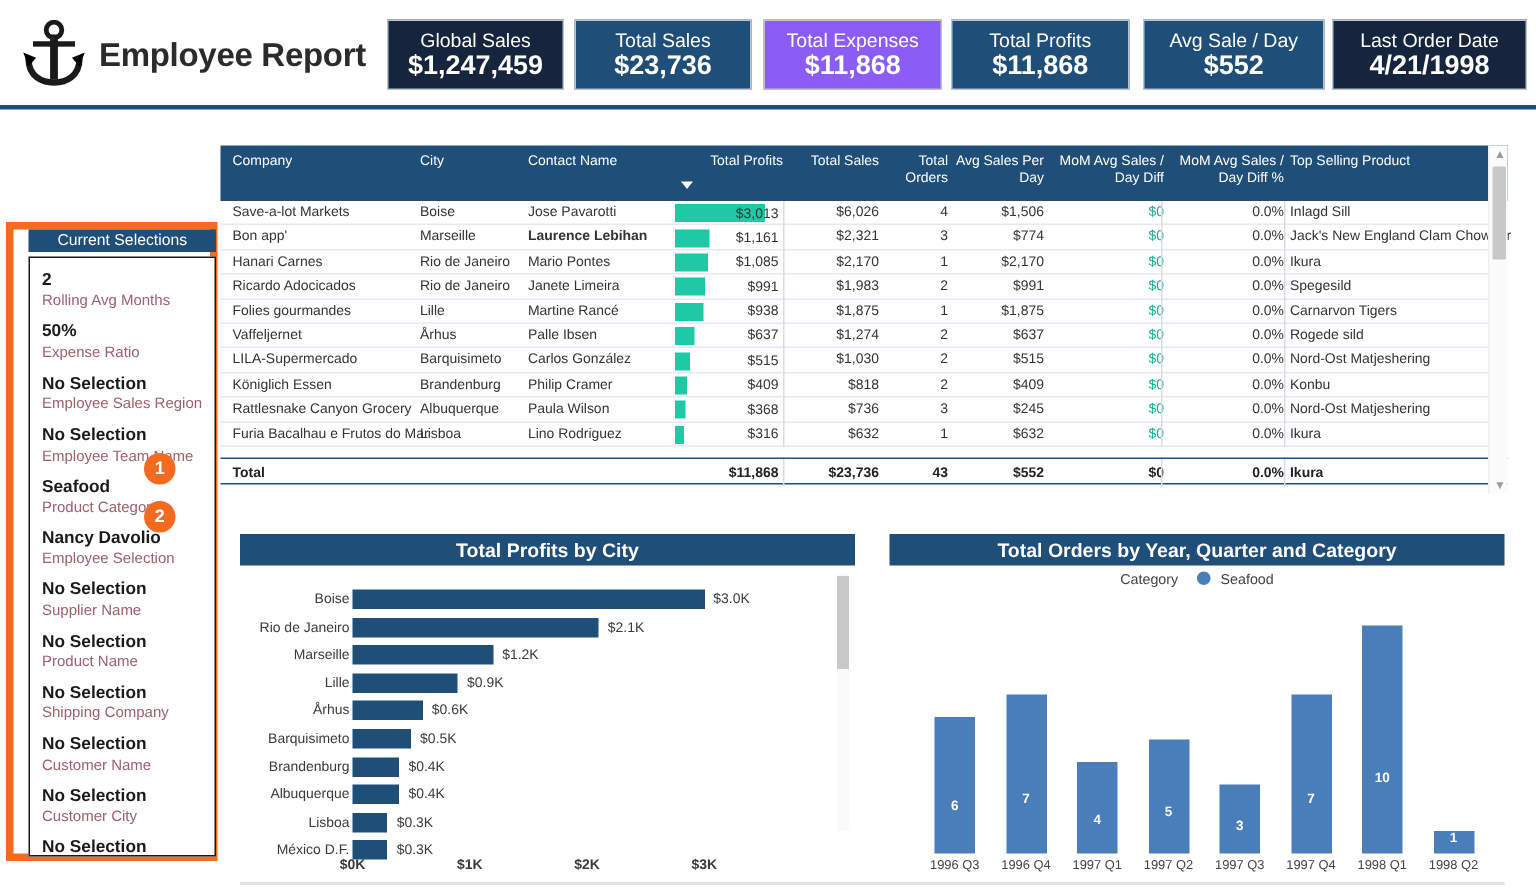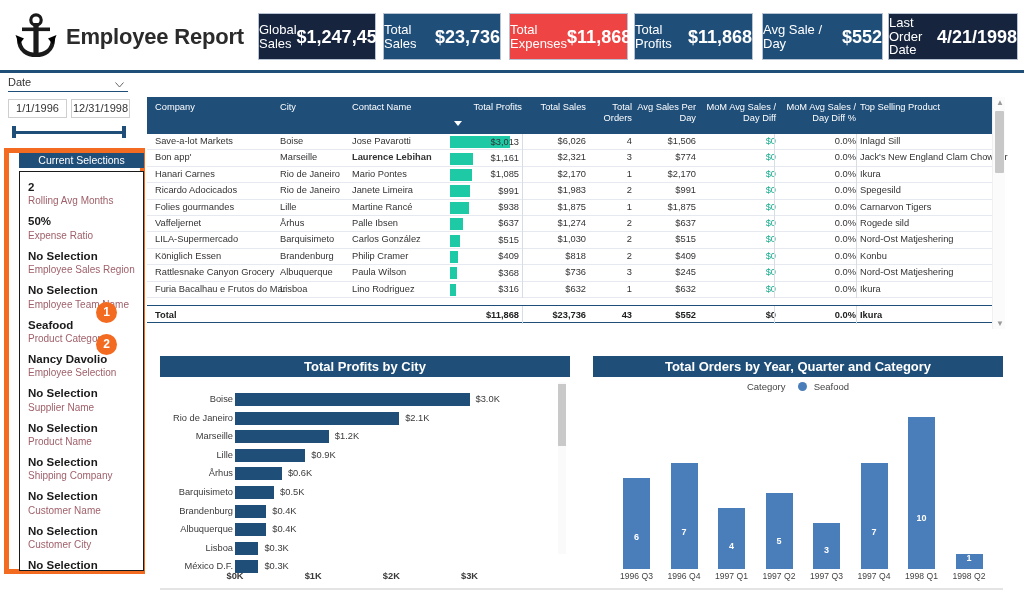--- a/index.html
+++ b/index.html
@@ -14,21 +14,21 @@
   
   .header { position:absolute; left:0; top:0; width:1024px; height:72px; background:#ffffff; }
   .logo-wrap { position:absolute; left:12px; top:13px; width:48px; height:46px; }
   .report-title {
     position:absolute; left:66px; top:24px;
     font-size:22px; font-weight:bold; color:#2b2b2b; letter-spacing:-0.2px;
   }
   .kpi {
     position:absolute; top:13px; height:47px;
     border:1px solid #b8c4d4;
-    display:flex; flex-direction:row; align-items:center; 
+    display:flex; flex-direction:column; align-items:center; justify-content:center;
     color:#ffffff; line-height:1.05;
   }
   .kpi .k-label { font-size:13px; font-weight:normal; }
   .kpi .k-value { font-size:18px; font-weight:bold; margin-top:1px; }
   .header-rule { position:absolute; left:0; top:70px; width:1024px; height:3px; background:#1f4e79; }
 
   
   .slicer { position:absolute; left:8px; top:74px; width:128px; height:66px; }
   .slicer-dd {
     position:relative; width:120px; height:18px;
@@ -145,59 +145,40 @@
     <div class="report-title">Employee Report</div>
     <div id="kpi-holder">
         <div class="kpi" style="left: 258px; width: 118px; background: rgb(22, 36, 61);">
           <div class="k-label">Global Sales</div>
           <div class="k-value">$1,247,459</div>
         </div>
         <div class="kpi" style="left: 383px; width: 118px; background: rgb(31, 78, 121);">
           <div class="k-label">Total Sales</div>
           <div class="k-value">$23,736</div>
         </div>
-        <div class="kpi" style="left: 509px; width: 119px; background: #ef4444;">
+        <div class="kpi" style="left: 509px; width: 119px; background: #8b5cf6;">
           <div class="k-label">Total Expenses</div>
           <div class="k-value">$11,868</div>
         </div>
         <div class="kpi" style="left: 634px; width: 119px; background: rgb(31, 78, 121);">
           <div class="k-label">Total Profits</div>
           <div class="k-value">$11,868</div>
         </div>
         <div class="kpi" style="left: 762px; width: 121px; background: rgb(31, 78, 121);">
           <div class="k-label">Avg Sale / Day</div>
           <div class="k-value">$552</div>
         </div>
         <div class="kpi" style="left: 888px; width: 130px; background: rgb(22, 36, 61);">
           <div class="k-label">Last Order Date</div>
           <div class="k-value">4/21/1998</div>
         </div>
       </div>
     <div class="header-rule"></div>
   </div>
 
-  <div class="slicer">
-    <div class="slicer-dd">
-      <span>Date</span>
-      <span class="slicer-chevron">
-        <svg viewBox="0 0 9 6" width="9" height="6">
-            <path d="M0.5 0.5 L4.5 5 L8.5 0.5" fill="none" stroke="#666" stroke-width="1"></path>
-          </svg>
-      </span>
-    </div>
-    <div class="slicer-inputs">
-      <div class="slicer-box">1/1/1996</div>
-      <div class="slicer-box">12/31/1998</div>
-    </div>
-    <div class="slicer-track">
-      <div class="slicer-line"></div>
-      <div class="slicer-handle" style="left:4px;"></div>
-      <div class="slicer-handle" style="left:114px;"></div>
-    </div>
-  </div>
 
   <div class="sel-frame">
     <div class="sel-header">Current Selections</div>
     <div class="sel-body" id="sel-body">
         <div class="sel-item">
           <div class="sel-val">2</div>
           <div class="sel-key">Rolling Avg Months</div>
         </div>
         <div class="sel-item">
           <div class="sel-val">50%</div>

